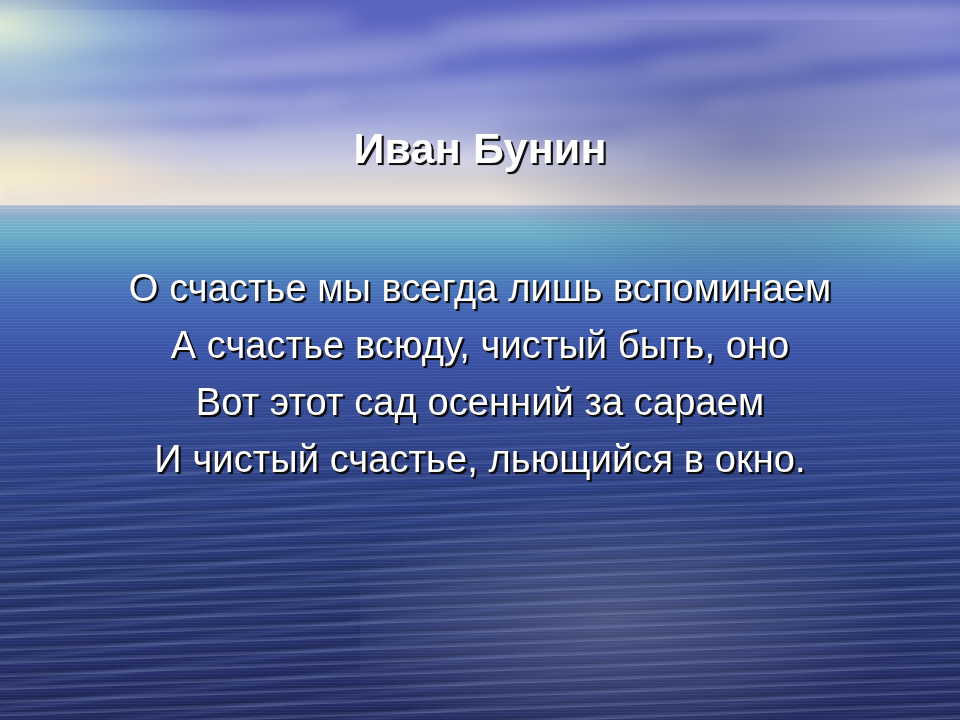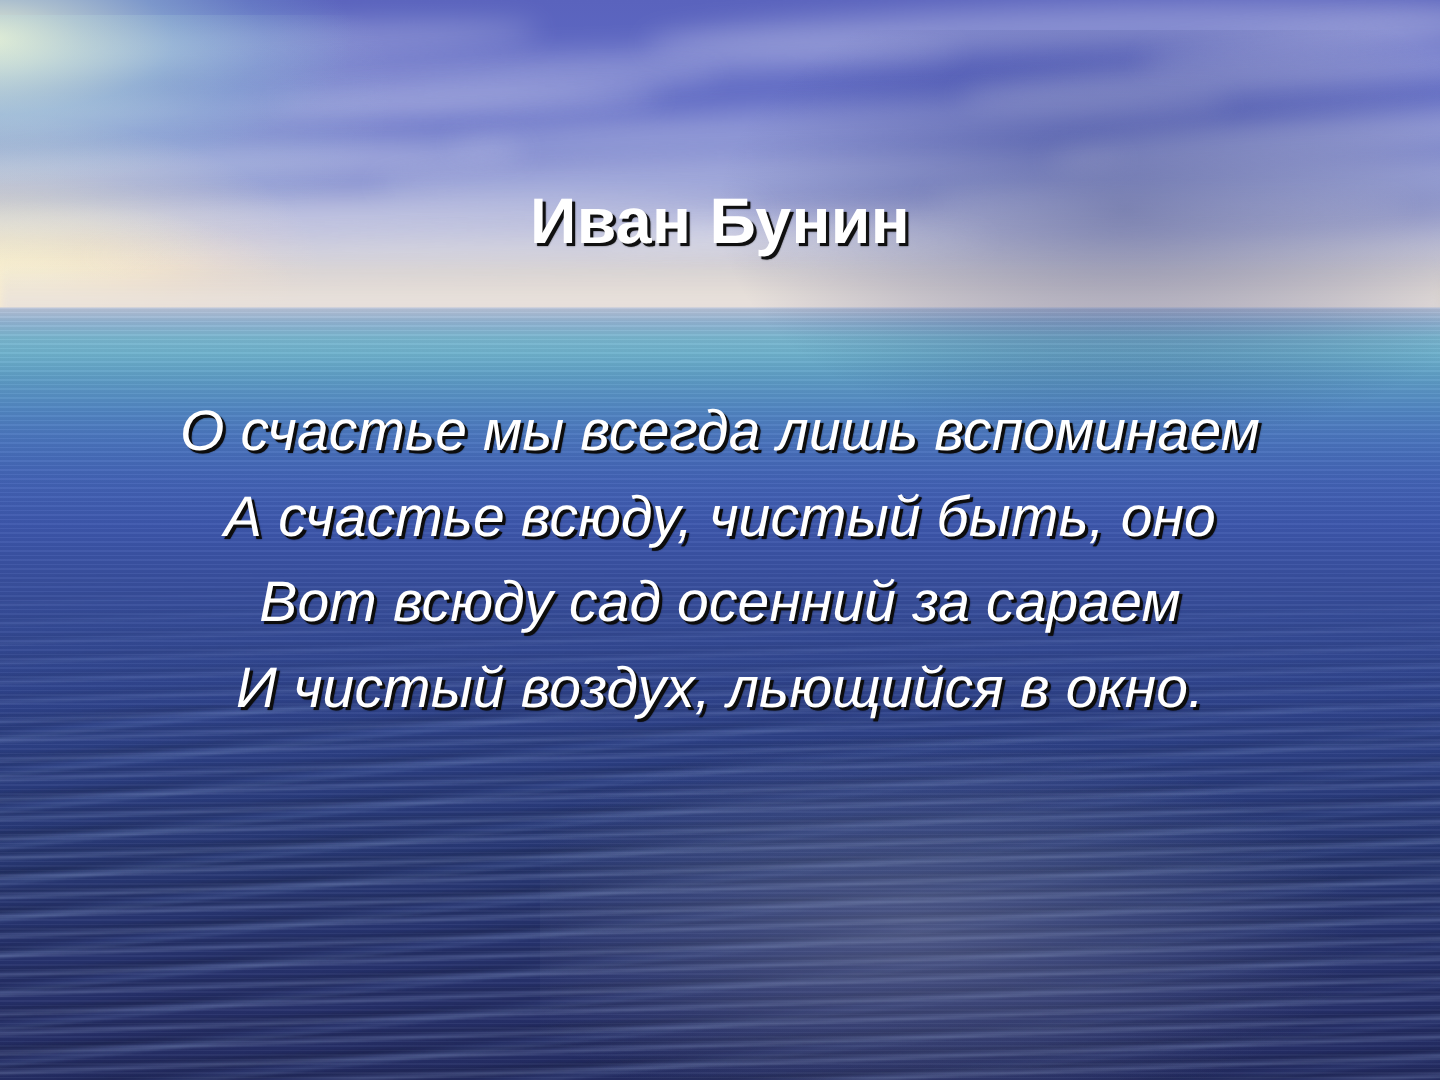--- a/index.html
+++ b/index.html
@@ -258,21 +258,20 @@
   .poem-line {
     font-size: 38px;
     font-weight: normal;
     line-height: 57px;
     color: #ffffff;
     letter-spacing: 0.1px;
     text-shadow:
        2px 2px 0 #0d0d0d,
        2px 2px 1px rgba(0,0,0,.80);
     white-space: nowrap;
-    font-style: italic;
   }
 </style>
 </head>
 <body>
 
 <div class="slide">
 
   <div class="sky">
     <div class="sky-warm"></div>
     <div class="sky-warm2"></div>
@@ -306,19 +305,19 @@
   <div class="waves2"></div>
   <div class="sheen"></div>
 
   <div class="text-layer">
 
     <div class="title">Иван Бунин</div>
 
     <div class="poem">
       <div class="poem-line">О счастье мы всегда лишь вспоминаем</div>
       <div class="poem-line">А счастье всюду, чистый быть, оно</div>
-      <div class="poem-line">Вот всюду сад осенний за сараем</div>
-      <div class="poem-line">И чистый воздух, льющийся в окно.</div>
+      <div class="poem-line">Вот этот сад осенний за сараем</div>
+      <div class="poem-line">И чистый счастье, льющийся в окно.</div>
     </div>
 
   </div>
 
 </div>
 
 </body></html>

